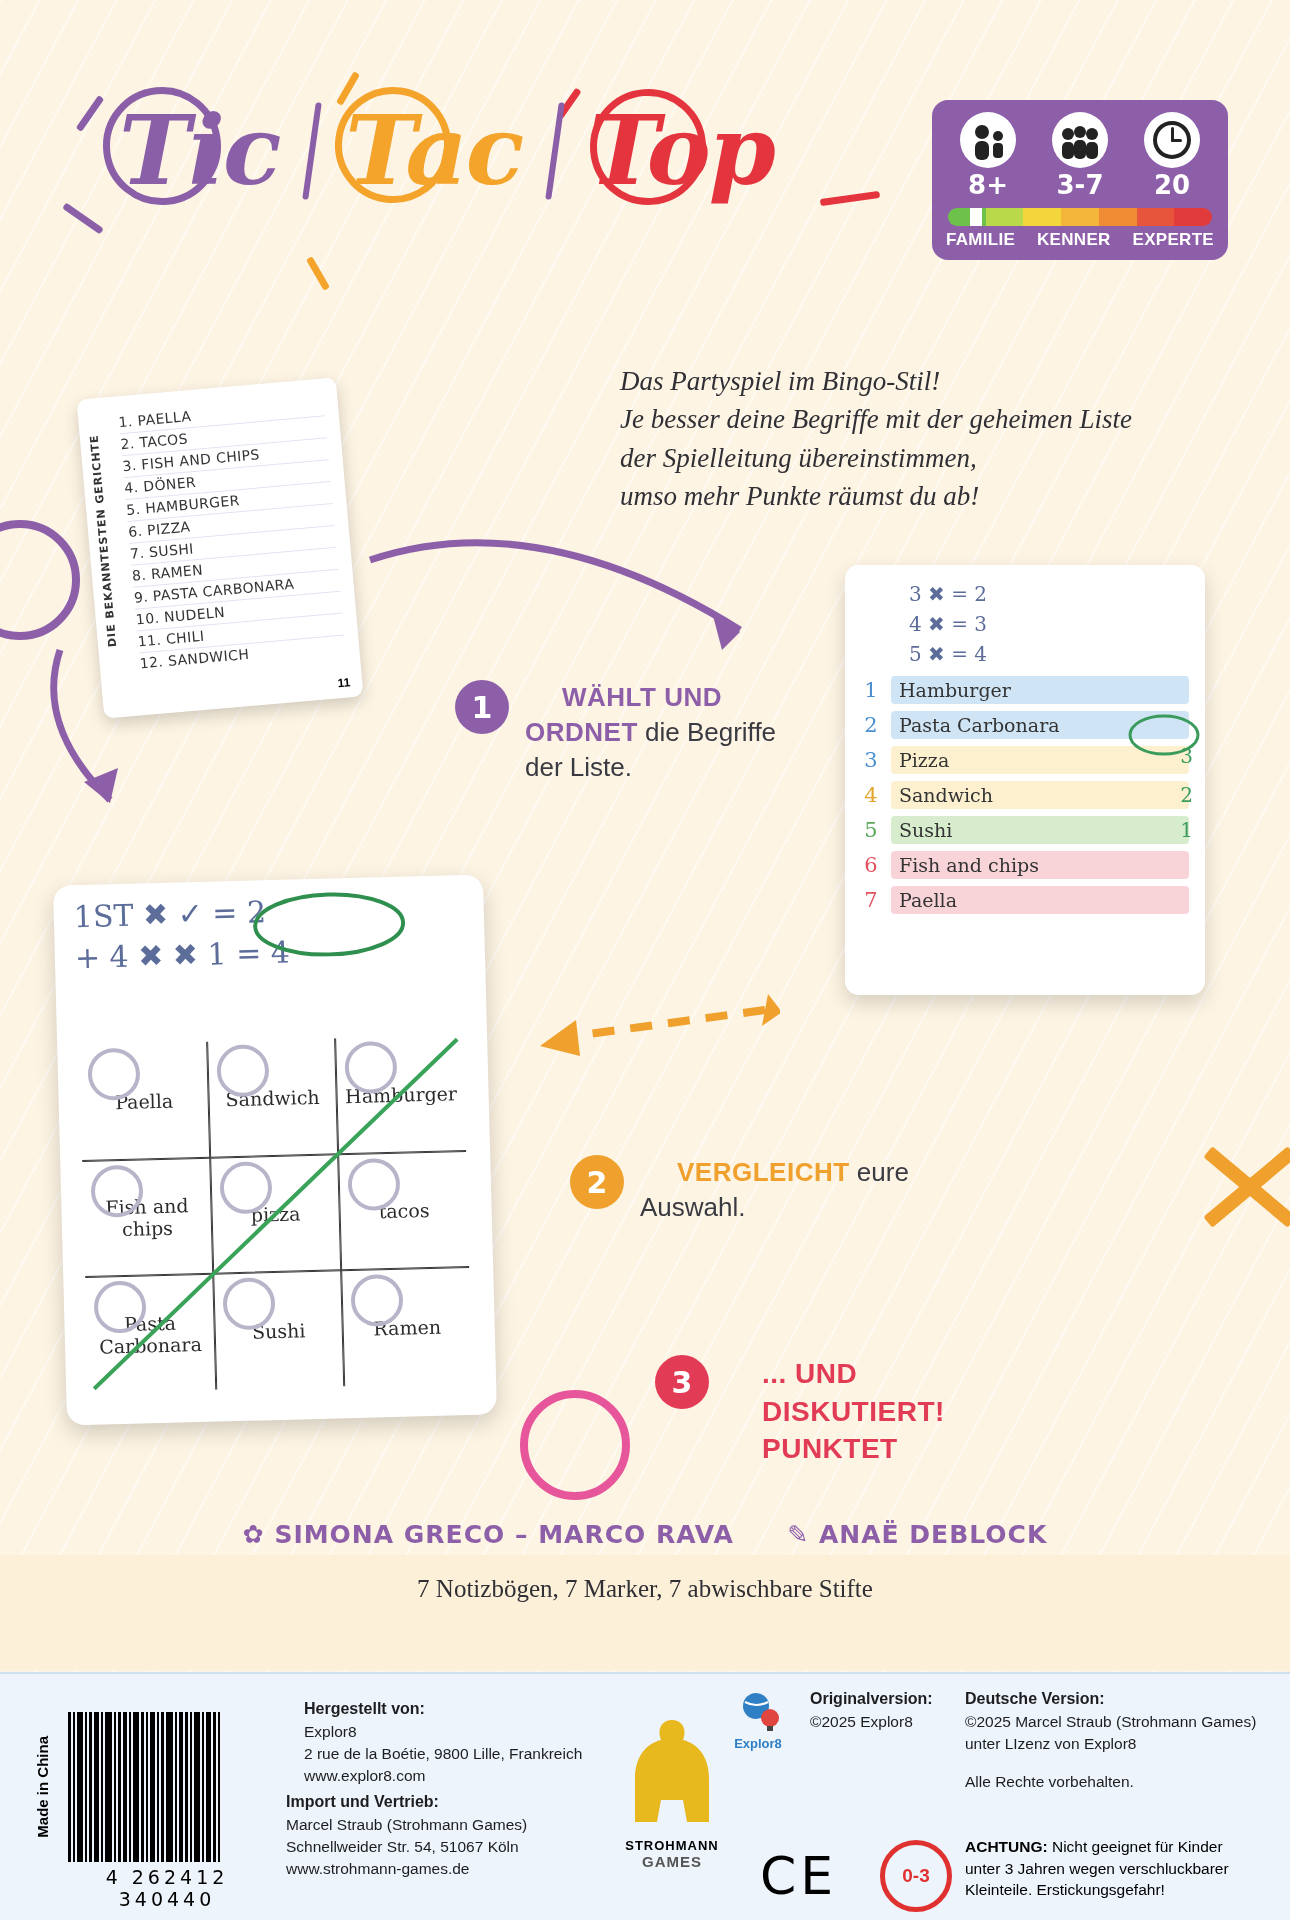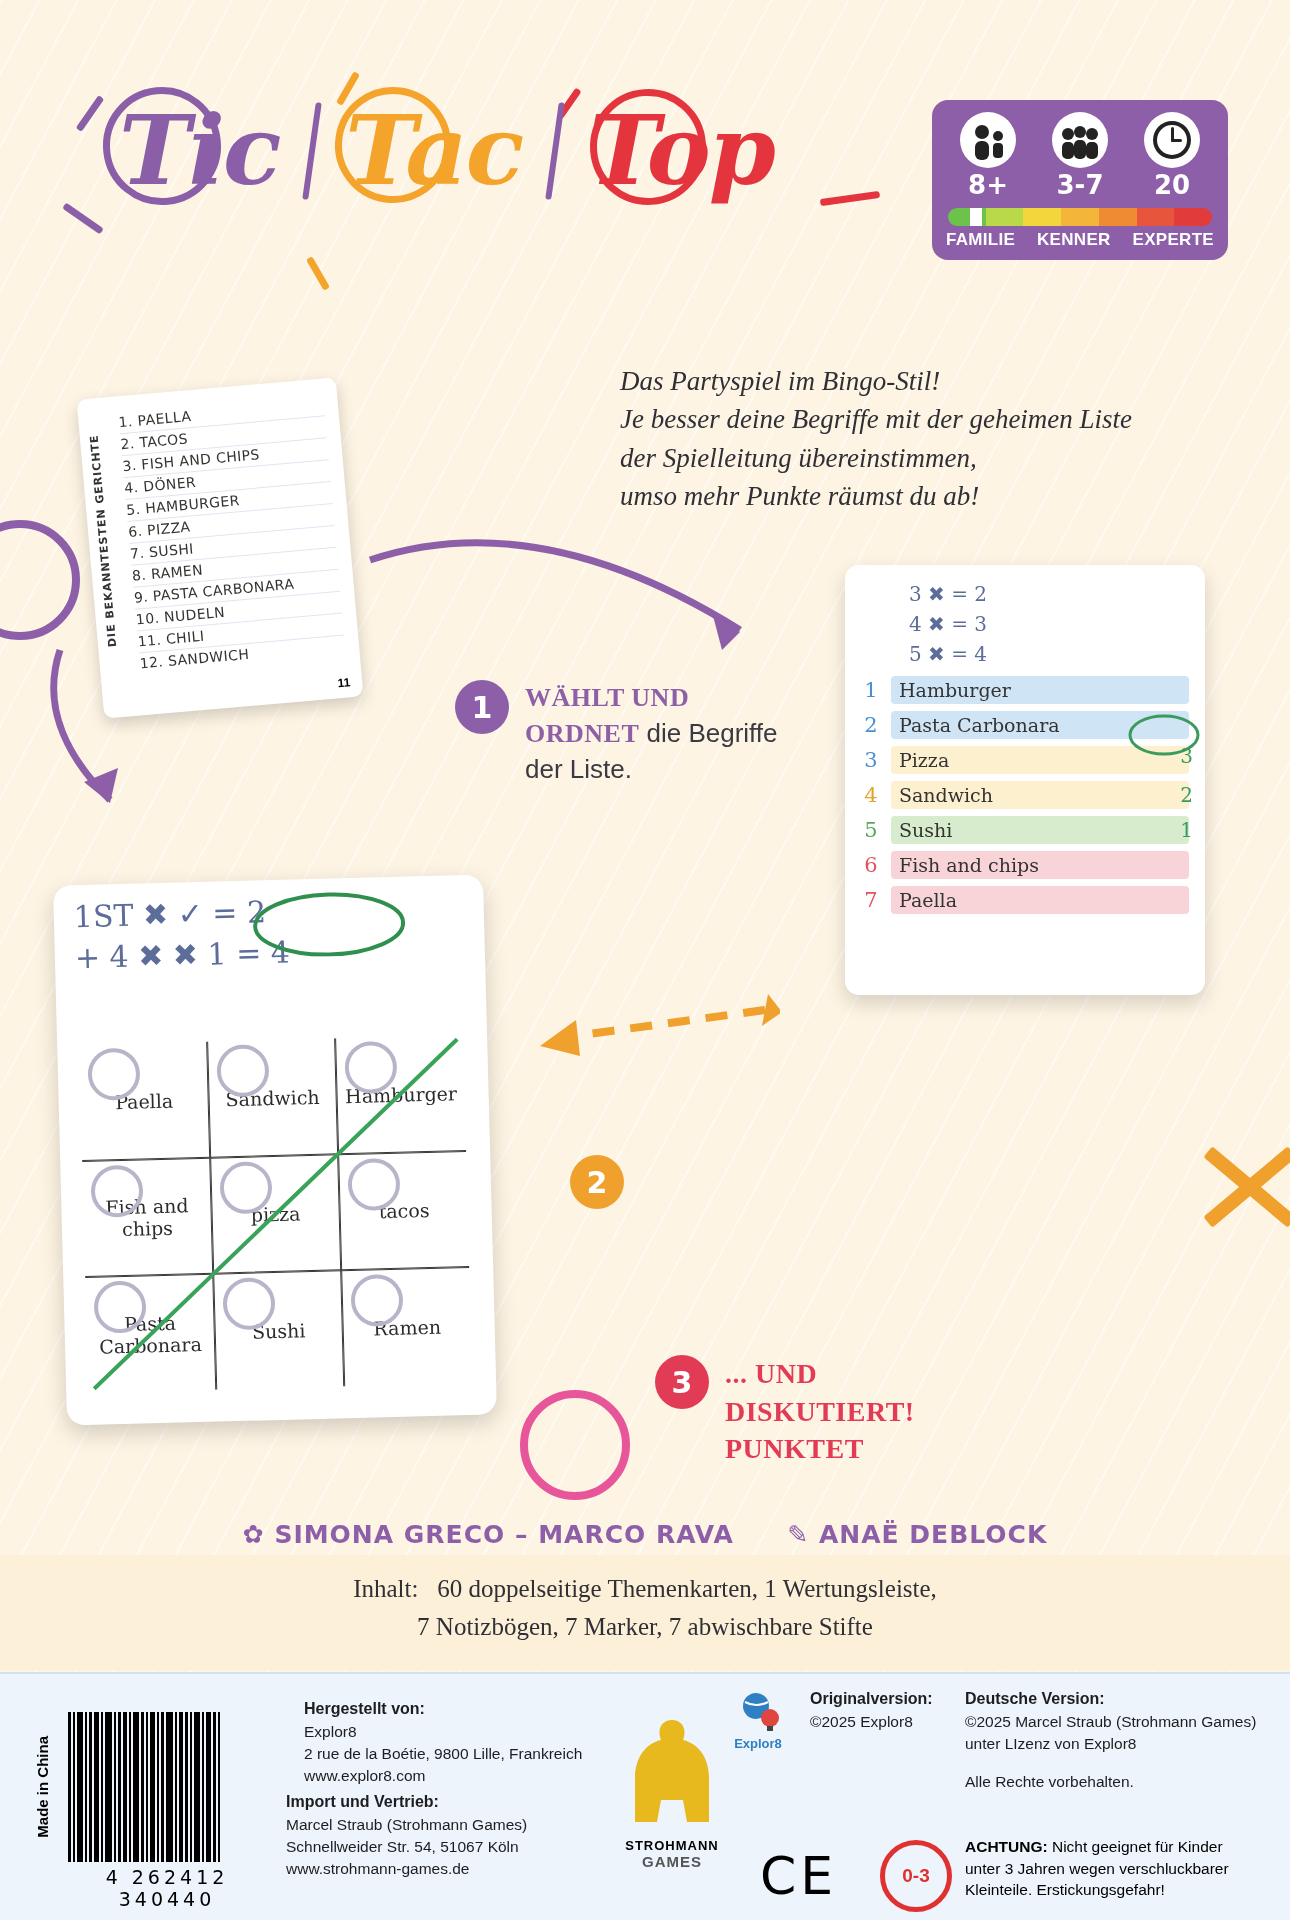--- a/index.html
+++ b/index.html
@@ -73,21 +73,21 @@
           text-align:center; font-family:"DejaVu Serif", serif; font-size:19px; color:#2b2b2b; padding:4px; }
   .cell.no-t { border-top:none; } .cell.no-l { border-left:none; }
   .cell .ring { position:absolute; left:8px; top:4px; width:52px; height:52px; border:4px solid #b9b4c9; border-radius:50%; }
   .diag { position:absolute; left:22px; top:160px; width:384px; height:348px; pointer-events:none; }
 
   
   .step { position:absolute; display:flex; gap:16px; align-items:flex-start; }
   .step-num { width:54px; height:54px; border-radius:50%; display:flex; align-items:center; justify-content:center;
               color:#fff; font-size:30px; font-weight:bold; font-family:"DejaVu Sans", sans-serif; flex:none; }
   .step-txt { font-size:26px; line-height:1.34; color:#3a3a42; max-width:270px; }
-  .hl { font-weight:bold; letter-spacing:.5px; font-family:Liberation Serif, serif; }
+  .hl { font-weight:bold; letter-spacing:.5px; font-family:Liberation Sans, sans-serif;margin-left:37px; }
 
   
   .credits { position:absolute; left:0; right:0; top:1520px; text-align:center; color:#8d5fa9;
              font-size:25px; font-weight:bold; letter-spacing:1px; font-family:"DejaVu Sans", sans-serif; }
   .credits .sep { display:inline-block; width:34px; }
   .content-band { position:absolute; left:0; right:0; top:1555px; height:115px; background:#fdf0d8; }
   .content-txt { position:absolute; left:0; right:0; top:1570px; text-align:center; font-size:25px; line-height:1.5; color:#2f2f35; font-family:"Liberation Serif", serif;}
 
   
   .footer { position:absolute; left:0; right:0; top:1672px; bottom:0; background:#edf4fb; border-top:2px solid #cfe0ef; }
@@ -329,44 +329,43 @@
 
   <div class="step" style="left:455px;top:680px;">
     <div class="step-num" style="background:#8d5fa9">1</div>
     <div class="step-txt">
       <span class="hl" style="color:#8d5fa9">WÄHLT UND ORDNET</span><span> die Begriffe der Liste.</span>
     </div>
   </div>
 
   <div class="step" style="left:570px;top:1155px;">
     <div class="step-num" style="background:#f0a02c">2</div>
+    <div class="step-txt">
+      <span class="hl" style="color:#f0a02c">VERGLEICHT</span><span> eure Auswahl.</span>
+    </div>
   </div>
 
   <div class="step" style="left:655px;top:1355px;">
     <div class="step-num" style="background:#e23b55">3</div>
     <div class="step-txt">
       <div class="hl" style="color:#e23b55;font-size:28px">... UND DISKUTIERT!</div>
       <div class="hl" style="color:#e23b55;font-size:28px">PUNKTET</div>
     </div>
   </div>
 
   <div class="credits">
     <span>✿</span>
     <span>SIMONA GRECO – MARCO RAVA</span>
     <span class="sep"></span>
     <span>✎</span>
     <span>ANAË DEBLOCK</span>
   </div>
 
   <div class="content-band"></div>
   <div class="content-txt">
-    <div>
-      <span>Inhalt:</span>&nbsp;&nbsp;
-      <span>60 doppelseitige Themenkarten, 1 Wertungsleiste,</span>
-    </div>
     <div>7 Notizbögen, 7 Marker, 7 abwischbare Stifte</div>
   </div>
 
   <div class="footer">
     <div class="made">Made in China</div>
     <div class="barcode">
       <i style="width:3px"></i>
         <i style="width:2px"></i>
         <i style="width:6px"></i>
         <i style="width:2px"></i>

